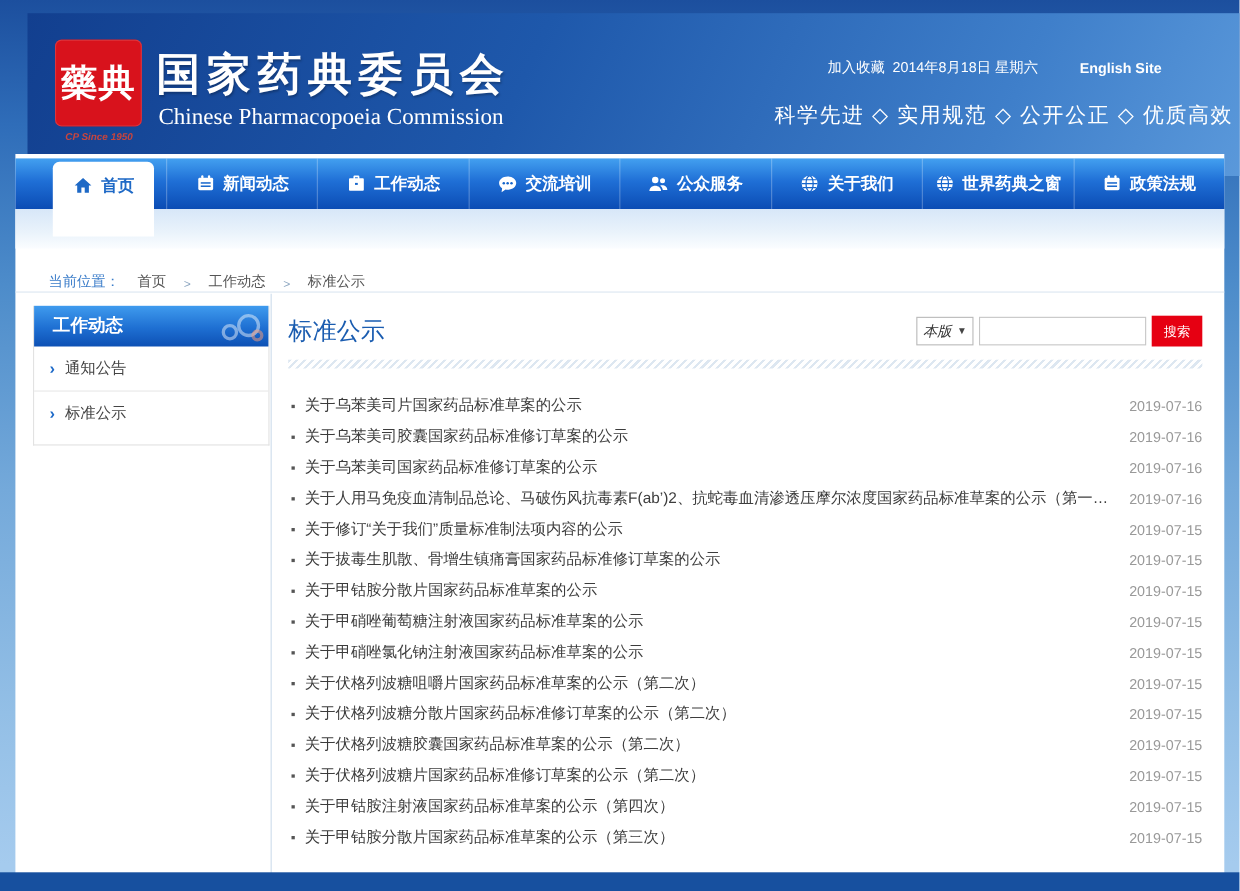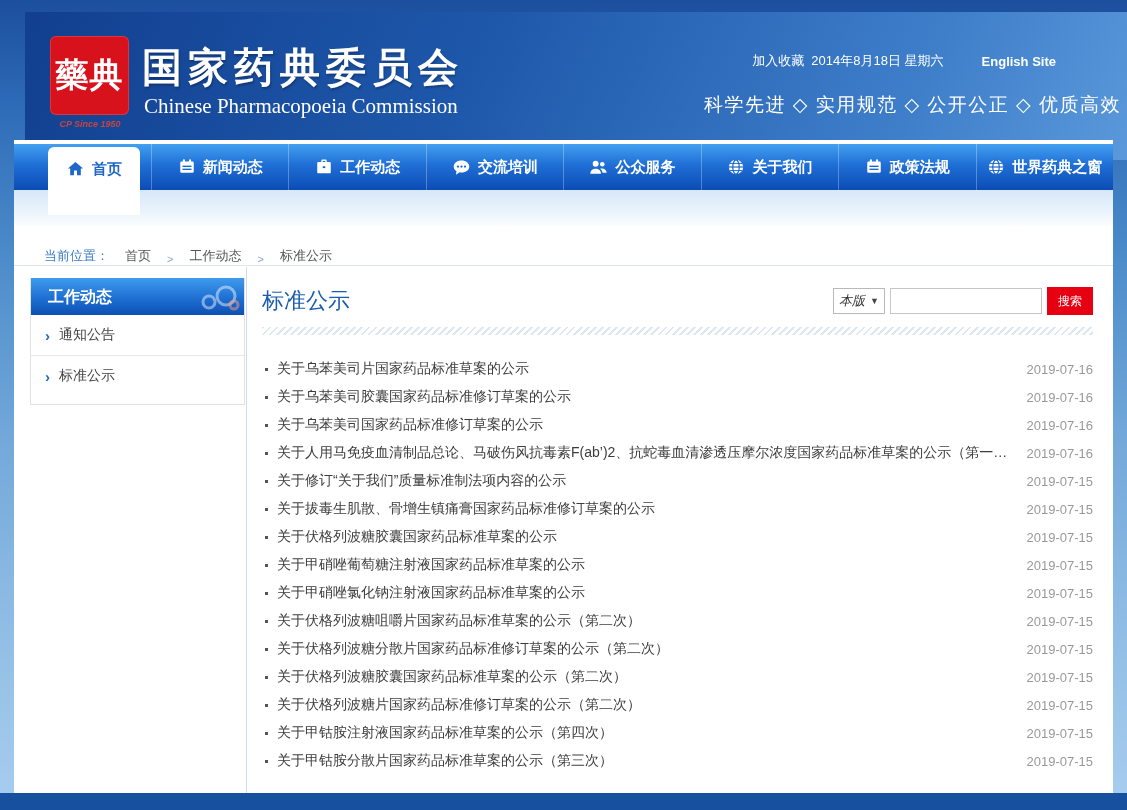--- a/index.html
+++ b/index.html
@@ -152,38 +152,38 @@
         <svg width="18" height="18" viewBox="0 0 20 20">
             <circle cx="10" cy="10" r="8" fill="#fff"></circle>
             <ellipse cx="10" cy="10" rx="3.6" ry="8" fill="none" stroke="#1565cc" stroke-width="1.3"></ellipse>
             <line x1="2" y1="10" x2="18" y2="10" stroke="#1565cc" stroke-width="1.3"></line>
             <line x1="3.2" y1="6" x2="16.8" y2="6" stroke="#1565cc" stroke-width="1.1"></line>
             <line x1="3.2" y1="14" x2="16.8" y2="14" stroke="#1565cc" stroke-width="1.1"></line>
           </svg>
         <span>关于我们</span>
       </div>
       <div class="nav-tab">
+        <svg width="18" height="18" viewBox="0 0 20 20">
+            <circle cx="10" cy="10" r="8" fill="#fff"></circle>
+            <ellipse cx="10" cy="10" rx="3.6" ry="8" fill="none" stroke="#1565cc" stroke-width="1.3"></ellipse>
+            <line x1="2" y1="10" x2="18" y2="10" stroke="#1565cc" stroke-width="1.3"></line>
+            <line x1="3.2" y1="6" x2="16.8" y2="6" stroke="#1565cc" stroke-width="1.1"></line>
+            <line x1="3.2" y1="14" x2="16.8" y2="14" stroke="#1565cc" stroke-width="1.1"></line>
+          </svg>
+        <span>世界药典之窗</span>
+      </div>
+      <div class="nav-tab">
         <svg width="18" height="18" viewBox="0 0 20 20" fill="#fff">
             <rect x="2.5" y="4" width="15" height="12.5" rx="1.5"></rect>
             <rect x="5.5" y="1.5" width="2.2" height="4.5" rx="1"></rect>
             <rect x="12.3" y="1.5" width="2.2" height="4.5" rx="1"></rect>
             <rect x="5" y="8.5" width="10" height="1.5" fill="#1565cc"></rect>
             <rect x="5" y="11.8" width="10" height="1.5" fill="#1565cc"></rect>
           </svg>
         <span>政策法规</span>
-      </div>
-      <div class="nav-tab">
-        <svg width="18" height="18" viewBox="0 0 20 20">
-            <circle cx="10" cy="10" r="8" fill="#fff"></circle>
-            <ellipse cx="10" cy="10" rx="3.6" ry="8" fill="none" stroke="#1565cc" stroke-width="1.3"></ellipse>
-            <line x1="2" y1="10" x2="18" y2="10" stroke="#1565cc" stroke-width="1.3"></line>
-            <line x1="3.2" y1="6" x2="16.8" y2="6" stroke="#1565cc" stroke-width="1.1"></line>
-            <line x1="3.2" y1="14" x2="16.8" y2="14" stroke="#1565cc" stroke-width="1.1"></line>
-          </svg>
-        <span>世界药典之窗</span>
       </div>
     </div>
 
     <div class="subband"></div>
 
     <div class="breadcrumb">
       <span class="bc-label">当前位置：</span>
       <span class="bc-item">首页</span>
       <span class="bc-sep">&gt;</span>
       <span class="bc-item">工作动态</span>
@@ -254,21 +254,21 @@
               <span class="rt">关于修订“关于我们”质量标准制法项内容的公示</span>
               <span class="rd">2019-07-15</span>
             </div>
           <div class="row">
               <span class="bullet"></span>
               <span class="rt">关于拔毒生肌散、骨增生镇痛膏国家药品标准修订草案的公示</span>
               <span class="rd">2019-07-15</span>
             </div>
           <div class="row">
               <span class="bullet"></span>
-              <span class="rt">关于伏格列波糖胶囊国家药品标准草案的公示</span>
+              <span class="rt">关于甲钴胺分散片国家药品标准草案的公示</span>
               <span class="rd">2019-07-15</span>
             </div>
           <div class="row">
               <span class="bullet"></span>
               <span class="rt">关于甲硝唑葡萄糖注射液国家药品标准草案的公示</span>
               <span class="rd">2019-07-15</span>
             </div>
           <div class="row">
               <span class="bullet"></span>
               <span class="rt">关于甲硝唑氯化钠注射液国家药品标准草案的公示</span>

